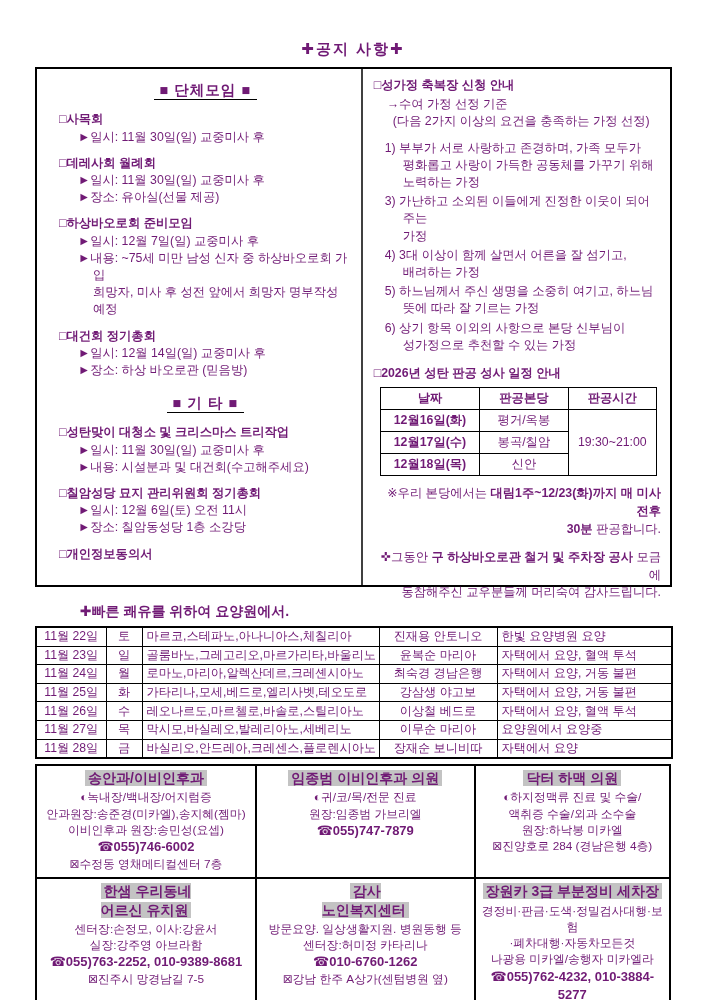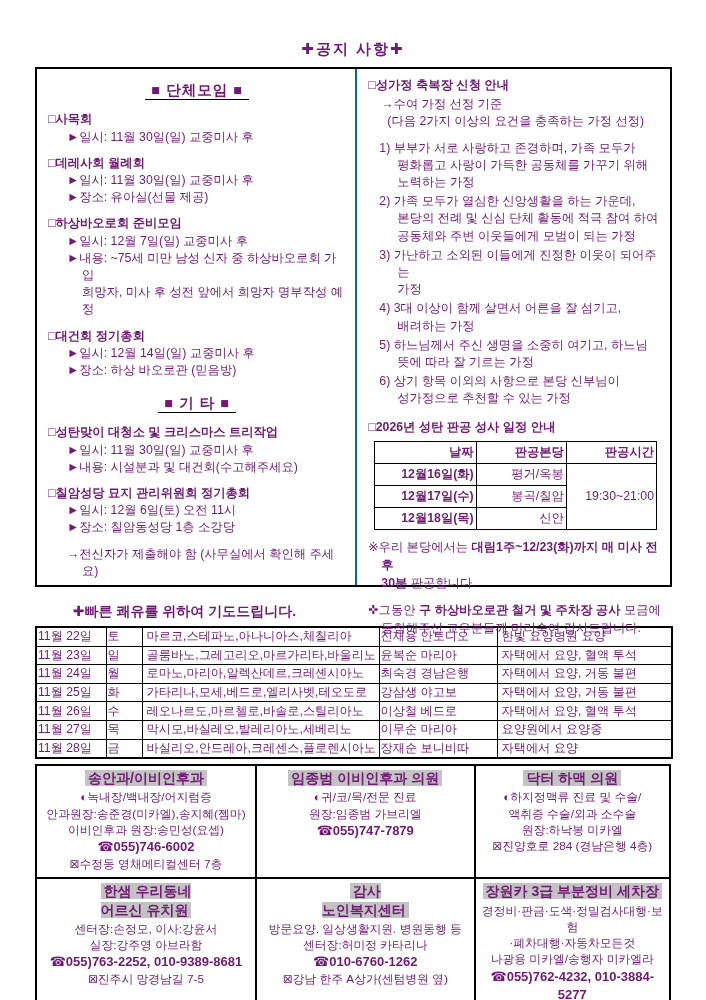--- a/index.html
+++ b/index.html
@@ -3,57 +3,57 @@
 <meta charset="utf-8">
 <style>
   html,body{margin:0;padding:0;background:#e8e8e8;}
   .page{width:706px;height:1000px;margin:0 auto;background:#ffffff;color:#701a75;
         font-family:"Liberation Sans","DejaVu Sans",sans-serif;position:relative;overflow:hidden;}
   .page-title{text-align:center;padding-top:40px;font-size:15px;font-weight:bold;letter-spacing:2px;}
 
   
   .notice-boxes{display:flex;margin:8px 34px 0 35px;border:2px solid #000;height:520px;box-sizing:border-box;}
   .nbox{box-sizing:border-box;padding:8px 9px 6px 11px;font-size:12.3px;line-height:1.4;}
-  .nbox.left{width:50.6%;border-right:2px solid #0369a1;}
+  .nbox.left{width:50.6%;border-right:2px solid #404040;margin-left:11px;}
   .nbox.right{width:49.4%;}
 
   .box-header{text-align:center;font-size:14.5px;font-weight:bold;margin:3px 0 11px;}
   .box-header span{border-bottom:1.5px solid #000;padding:0 6px 1px;letter-spacing:1px;}
   .box-header.second{margin-top:14px;}
 
   .section{margin-bottom:9px;}
   .sec-title{font-weight:bold;}
   .sec-title .sfx{font-weight:normal;}
   .detail{margin-left:19px;padding-left:15px;text-indent:-15px;white-space:pre-line;}
 
   
   .rb-title{font-weight:bold;margin-bottom:2px;}
   .rb-sub{margin-left:13px;}
   .rb-sub2{margin-left:19px;margin-bottom:9px;}
   .criteria{margin-left:11px;padding-left:18px;text-indent:-18px;white-space:pre-line;margin-bottom:2px;}
   .rb-gap{height:9px;}
 
   .pangong-table{border-collapse:collapse;margin:5px 2px 9px 6px;width:calc(100% - 10px);
-                 font-size:12.3px;text-align:right;}
+                 font-size:12.3px;text-align:center;}
   .pangong-table th,.pangong-table td{border:1.5px solid #000;padding:1px 2px;height:19px;}
   .pangong-table th{font-weight:bold;}
   .pangong-table td.pdate{font-weight:bold;}
-  .note{margin:3px 0 10px;padding-left:13px;text-indent:-13px;white-space:pre-line;line-height:1.45;}
+  .note{margin:3px 0 10px;padding-left:13px;text-indent:-13px;white-space:pre-line;line-height:1.45;text-align:right;}
   .note .b{font-weight:bold;}
 
   
   .mid-headers{display:flex;margin:16px 35px 5px;font-weight:bold;font-size:14px;}
   .mid-left{width:53%;text-align:center;}
   .mid-right{width:47%;text-align:center;}
 
   
   .feast-table{border-collapse:collapse;margin:0 35px;width:636px;font-size:12.2px;table-layout:fixed;
                border:2px solid #000;}
   .feast-table td{border:1.5px solid #000;padding:0 4px;height:17.6px;overflow:hidden;white-space:nowrap;}
-  .feast-table td.c{text-align:left;padding:0 1px;}
+  .feast-table td.c{text-align:center;padding:0 1px;}
 
   
   .ads{margin:5px 35px 0;border:2px solid #000;display:grid;grid-template-columns:34.8% 34.6% 30.6%;}
   .ad{border-right:2px solid #000;border-bottom:2px solid #000;padding:3px 2px 5px;text-align:center;
       font-size:11.8px;line-height:1.38;box-sizing:border-box;}
   .ad.lastcol{border-right:none;}
   .ad.lastrow{border-bottom:none;}
   .ad-name{font-size:14px;font-weight:bold;line-height:1.3;margin-bottom:2px;}
   .ad-name span{background:#c3c3c3;padding:0 3px;white-space:pre-line;}
   .ad-phone{font-weight:bold;font-size:13px;}
@@ -102,36 +102,33 @@
         <div class="detail">►내용: 시설분과 및 대건회(수고해주세요)</div>
       </div>
 
       <div class="section">
         <div class="sec-title">□칠암성당 묘지 관리위원회 정기총회</div>
         <div class="detail">►일시: 12월 6일(토) 오전 11시</div>
         <div class="detail">►장소: 칠암동성당 1층 소강당</div>
       </div>
 
       <div class="section">
-        <div class="detail">→전신자가 제출해야 함 (사무실에서 확인해 주세요)</div>
+        <div class="sec-title">□개인정보동의서</div>
       </div>
 
     </div>
 
     <div class="nbox right">
       <div class="rb-title">□성가정 축복장 신청 안내</div>
       <div class="rb-sub">→수여 가정 선정 기준</div>
       <div class="rb-sub2">(다음 2가지 이상의 요건을 충족하는 가정 선정)</div>
 
       <div class="criteria">1) 부부가 서로 사랑하고 존경하며, 가족 모두가
 평화롭고 사랑이 가득한 공동체를 가꾸기 위해
 노력하는 가정</div>
-      <div class="criteria">2) 가족 모두가 열심한 신앙생활을 하는 가운데,
-본당의 전례 및 신심 단체 활동에 적극 참여 하여
-공동체와 주변 이웃들에게 모범이 되는 가정</div>
       <div class="criteria">3) 가난하고 소외된 이들에게 진정한 이웃이 되어주는
 가정</div>
       <div class="criteria">4) 3대 이상이 함께 살면서 어른을 잘 섬기고,
 배려하는 가정</div>
       <div class="criteria">5) 하느님께서 주신 생명을 소중히 여기고, 하느님
 뜻에 따라 잘 기르는 가정</div>
       <div class="criteria">6) 상기 항목 이외의 사항으로 본당 신부님이
 성가정으로 추천할 수 있는 가정</div>
 
       <div class="rb-gap"></div>
@@ -167,21 +164,21 @@
 
       <div class="note"><span>※우리 본당에서는 </span><span class="b">대림1주~12/23(화)까지 매 미사 전후
 30분</span><span> 판공합니다.</span></div>
 
       <div class="note"><span>✜그동안 </span><span class="b">구 하상바오로관 철거 및 주차장 공사</span><span> 모금에
 동참해주신 교우분들께 머리숙여 감사드립니다.</span></div>
     </div>
   </div>
 
   <div class="mid-headers">
-    <div class="mid-right">✚빠른 쾌유를 위하여 기도드립니다.</div>
+    <div class="mid-right">✚빠른 쾌유를 위하여 요양원에서.</div>
   </div>
 
   <table class="feast-table">
     <colgroup>
         <col style="width:70px">
         <col style="width:36px">
         <col style="width:237px">
         <col style="width:118px">
         <col style="width:175px">
       </colgroup>

